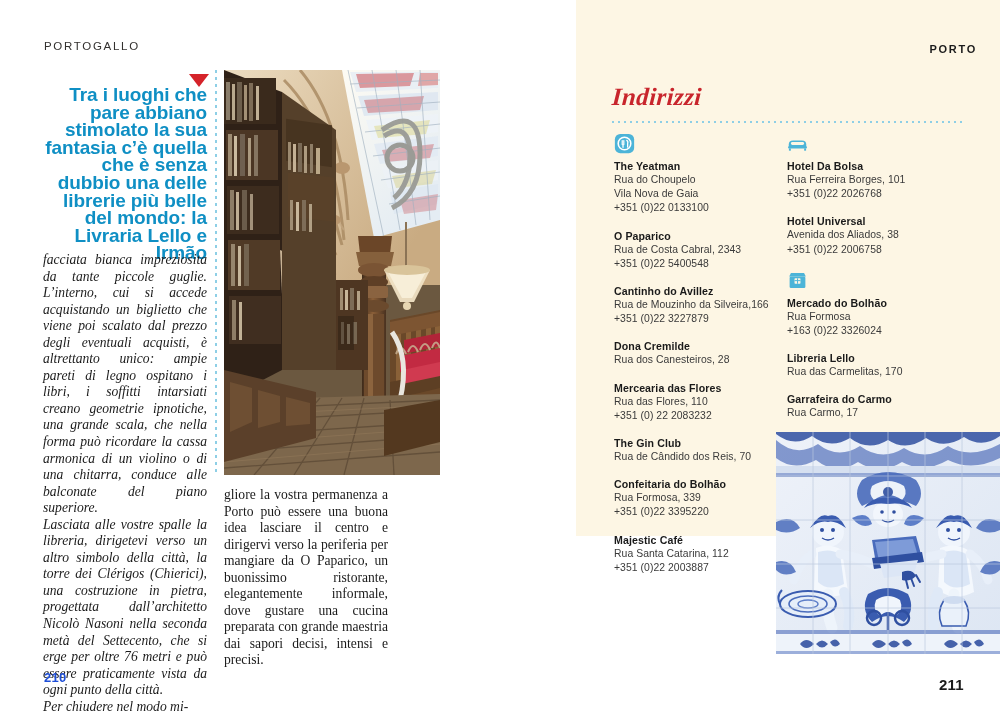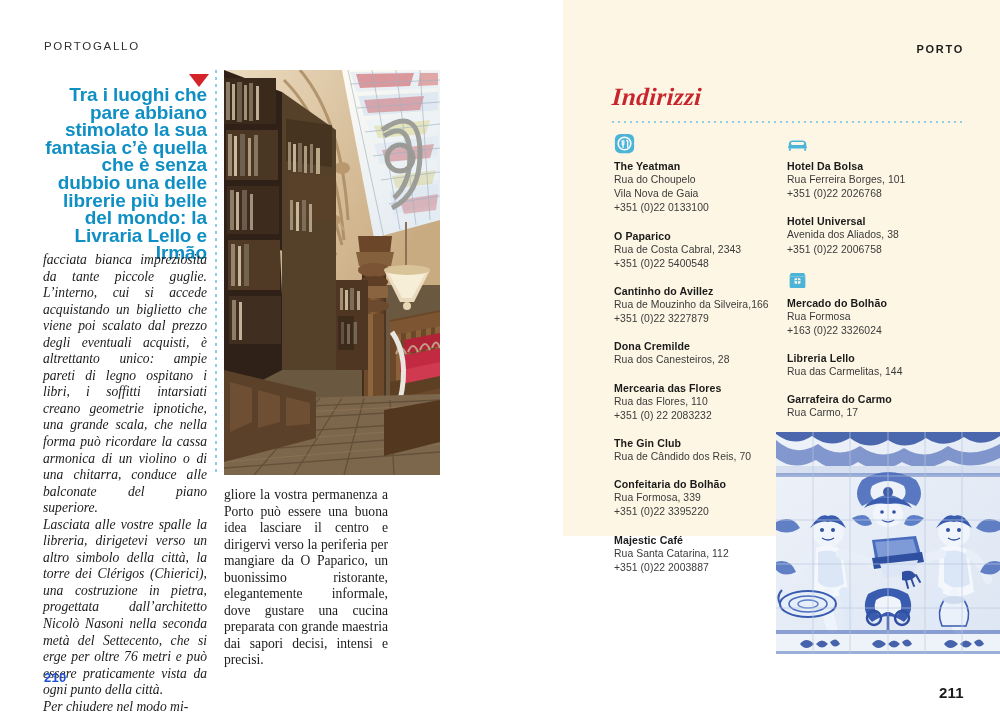--- a/index.html
+++ b/index.html
@@ -19,20 +19,21 @@
     height: 724px;
     display: flex;
   }
   
   .page-left {
     position: relative;
     width: 563px;
     height: 724px;
     background: #ffffff;
     flex: 0 0 563px;
+    padding-left: 13px;
   }
   .page-right {
     position: relative;
     width: 437px;
     height: 536px;
     background: #fdf6e4;
     flex: 0 0 437px;
   }
   .running-head-left {
     position: absolute;
@@ -57,21 +58,21 @@
     left: 44px;
     bottom: 39px;
     font-size: 13px;
     font-weight: bold;
     color: #1d4ed8;
     letter-spacing: 0.3px;
   }
   .folio-right {
     position: absolute;
     right: 36px;
-    bottom: 23px;
+    bottom: 31px;
     font-size: 15px;
     font-weight: bold;
     color: #1b1b1b;
     letter-spacing: 0.3px;
   }
 
   
   .intro-block {
     position: absolute;
     left: 44px;
@@ -557,21 +558,21 @@
         <rect x="11.5" y="9.5" width="1.1" height="6.2" fill="#4cb4d8"></rect>
       </svg>
     </div>
     <div class="addr-entry">
       <div class="addr-name">Mercado do Bolhão</div>
       <div class="addr-line">Rua Formosa</div>
       <div class="addr-line">+163 (0)22 3326024</div>
     </div>
     <div class="addr-entry">
       <div class="addr-name">Libreria Lello</div>
-      <div class="addr-line">Rua das Carmelitas, 144</div>
+      <div class="addr-line">Rua das Carmelitas, 170</div>
     </div>
     <div class="addr-entry">
       <div class="addr-name">Garrafeira do Carmo</div>
       <div class="addr-line">Rua Carmo, 17</div>
     </div>
   </div>
 
   <div class="photo-tiles">
     <svg width="224" height="222" viewBox="0 0 224 222" xmlns="http://www.w3.org/2000/svg">
       <defs>

